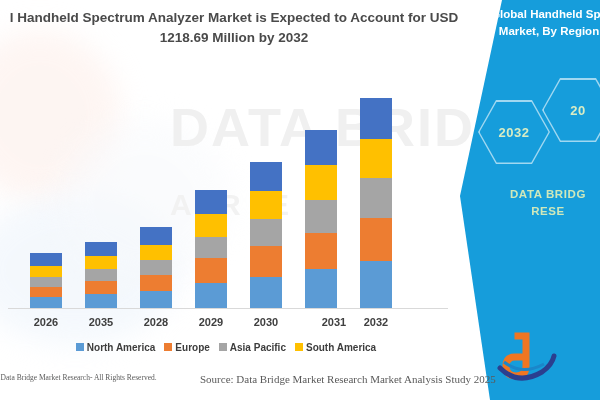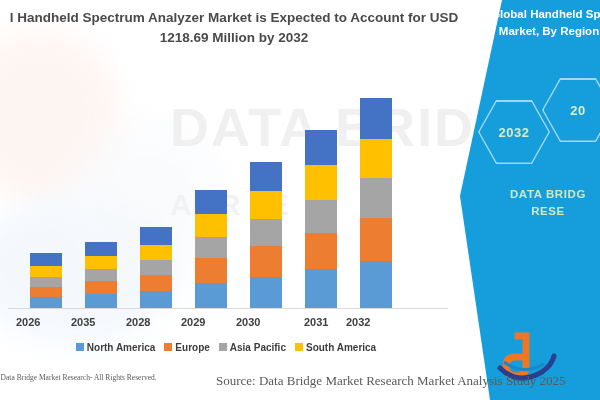--- a/index.html
+++ b/index.html
@@ -82,21 +82,21 @@
   }
   .bars{position:absolute;left:0;top:0;width:470px;height:237px;}
   .bar-col{
     position:absolute;bottom:1px;width:32px;
     display:flex;flex-direction:column-reverse;
   }
   .seg{width:100%;display:block;}
 
   .xlabels{position:absolute;left:0;top:316px;width:470px;height:16px;}
   .xlab{
-    position:absolute;width:60px;
+    position:absolute;width:60px;text-align:center;
     font-size:11px;font-weight:700;color:#404040;
   }
 
   
   .legend{
     position:absolute;left:-14px;top:338px;width:480px;height:18px;
     display:flex;align-items:center;justify-content:center;gap:9px;
     font-size:10px;font-weight:700;color:#3d3d3d;white-space:nowrap;
   }
   .leg-item{display:flex;align-items:center;gap:3px;}
@@ -105,21 +105,21 @@
   
   .footer{position:absolute;left:0;top:368px;width:600px;height:32px;}
   .foot-left{
     position:absolute;left:-18px;top:5px;
     font-family:"Liberation Serif", serif;
     font-size:7.5px;color:#5a5a5a;white-space:nowrap;
   }
   .foot-right{
     position:absolute;left:200px;top:5px;
     font-family:"Liberation Serif", serif;
-    font-size:13px;color:#5a5a5a;white-space:nowrap;margin-left:16px;
+    font-size:11px;color:#5a5a5a;white-space:nowrap;
   }
 </style>
 </head>
 <body>
 
 <div id="infographic">
 
   <div class="blob blob-peach"></div>
   <div class="blob blob-blue"></div>
   <div class="blob blob-white"></div>

